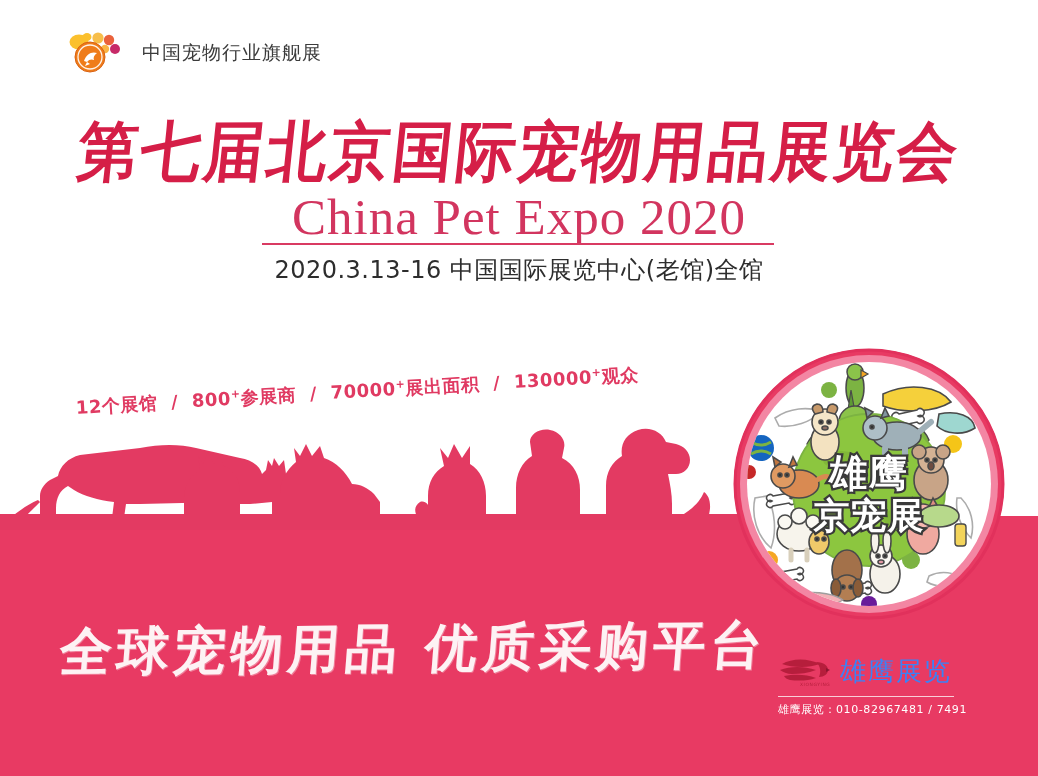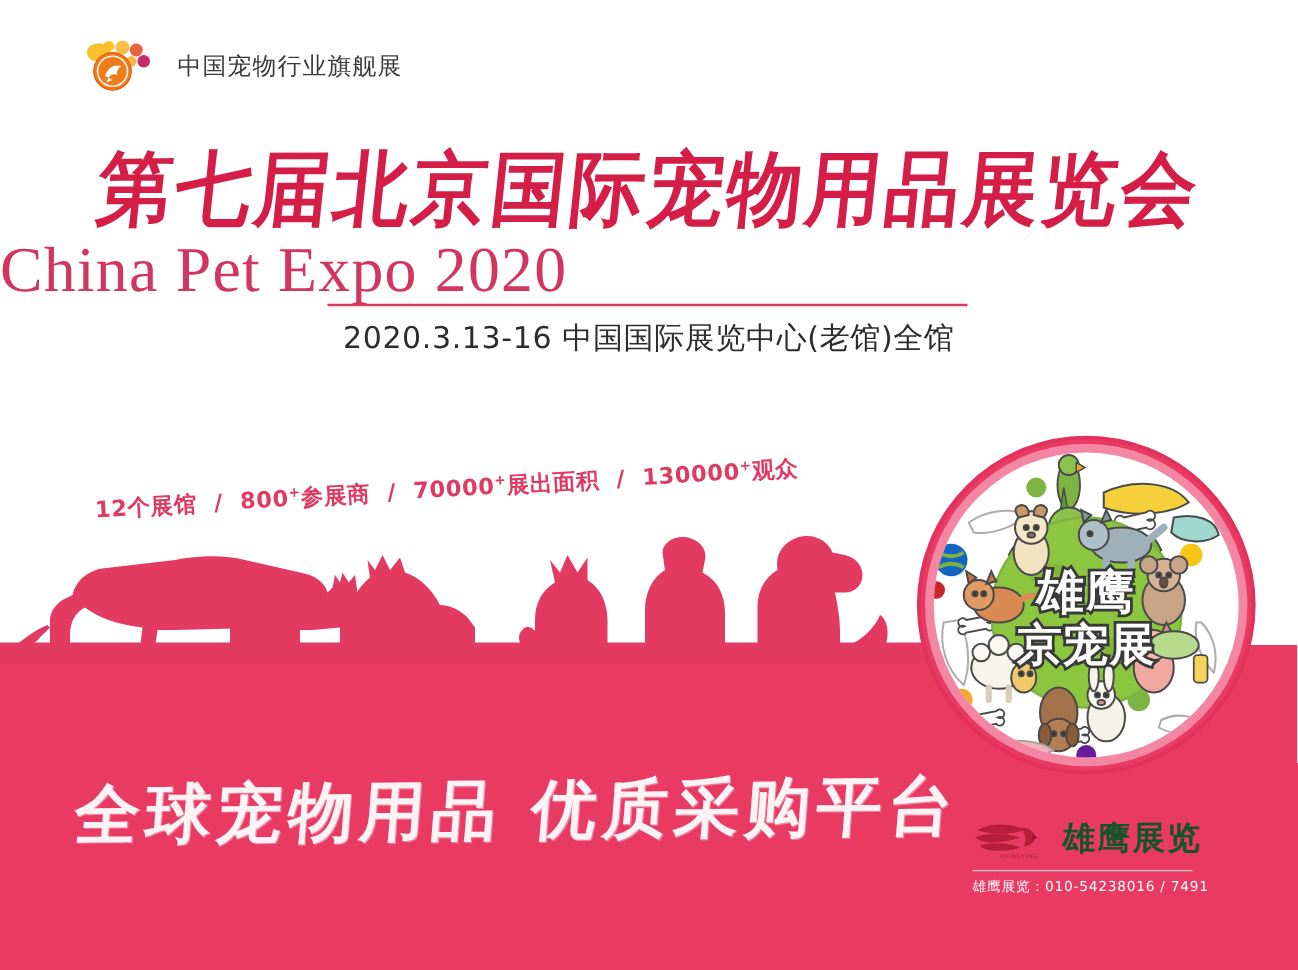--- a/index.html
+++ b/index.html
@@ -25,21 +25,21 @@
 
   
   #title-cn {
     position:absolute; left:0; top:112px; width:1038px; text-align:center;
     font-family:"DejaVu Serif","Liberation Serif",serif;
     font-weight:bold; font-size:60px; color:#D51E47;
     letter-spacing:3px; white-space:nowrap;
     transform:skewX(-6deg) scaleY(1.08);
   }
   #title-en {
-    position:absolute; left:0; top:188px; width:1038px; text-align:left;
+    position:absolute; left:0; top:188px; width:1038px; text-align:center;
     font-family:"Liberation Serif","DejaVu Serif",serif;
     font-size:51px; color:#D2355F; letter-spacing:1px; white-space:nowrap;
   }
   #title-rule {
     position:absolute; left:262px; top:243px; width:512px; height:2px;
     background:#D93A62;
   }
   #title-date {
     position:absolute; left:0; top:254px; width:1038px; text-align:center;
     font-family:"DejaVu Sans","Liberation Sans",sans-serif;
@@ -85,22 +85,22 @@
   }
   #badge svg { display:block; }
 
   
   #company {
     position:absolute; left:778px; top:650px; width:180px;
   }
   #company-row { display:flex; align-items:center; height:42px; }
   #eagle { width:52px; height:34px; flex:0 0 auto; }
   #company-name {
-    margin-left:20px; font-family:"DejaVu Sans","Liberation Sans",sans-serif;
-    font-weight:bold; font-size:26px; color:#14532d; letter-spacing:2px;
+    margin-left:10px; font-family:"DejaVu Sans","Liberation Sans",sans-serif;
+    font-weight:normal; font-size:26px; color:#3b82f6; letter-spacing:2px;
     white-space:nowrap; line-height:1;
   }
   #company-rule { width:176px; height:1px; background:rgba(255,255,255,.75); margin-top:4px; }
   #hotline {
     margin-top:5px; font-family:"DejaVu Sans","Liberation Sans",sans-serif;
     font-size:11px; color:#ffffff; letter-spacing:0.6px; white-space:nowrap;
   }
 </style>
 </head>
 <body>
@@ -356,17 +356,17 @@
             <path d="M38 8 C46 8 50 12 50 16 C50 20 46 23 41 23 C43 19 43 12 38 8 Z"></path>
             <path d="M48 14 L52 16 L48 18 Z" fill="#8E1630"></path>
           </g>
           <text x="22" y="32" font-family="DejaVu Sans, sans-serif" font-size="4.4" fill="#B61E3C" letter-spacing="0.6">XIONGYING</text>
         </svg>
       </div>
       <div id="company-name">雄鹰展览</div>
     </div>
     <div id="company-rule"></div>
     <div id="hotline">
-      <span>雄鹰展览：</span><span>010-54238016 / 7491</span>
+      <span>雄鹰展览：</span><span>010-82967481 / 7491</span>
     </div>
   </div>
 
 </div>
 
 </body></html>

